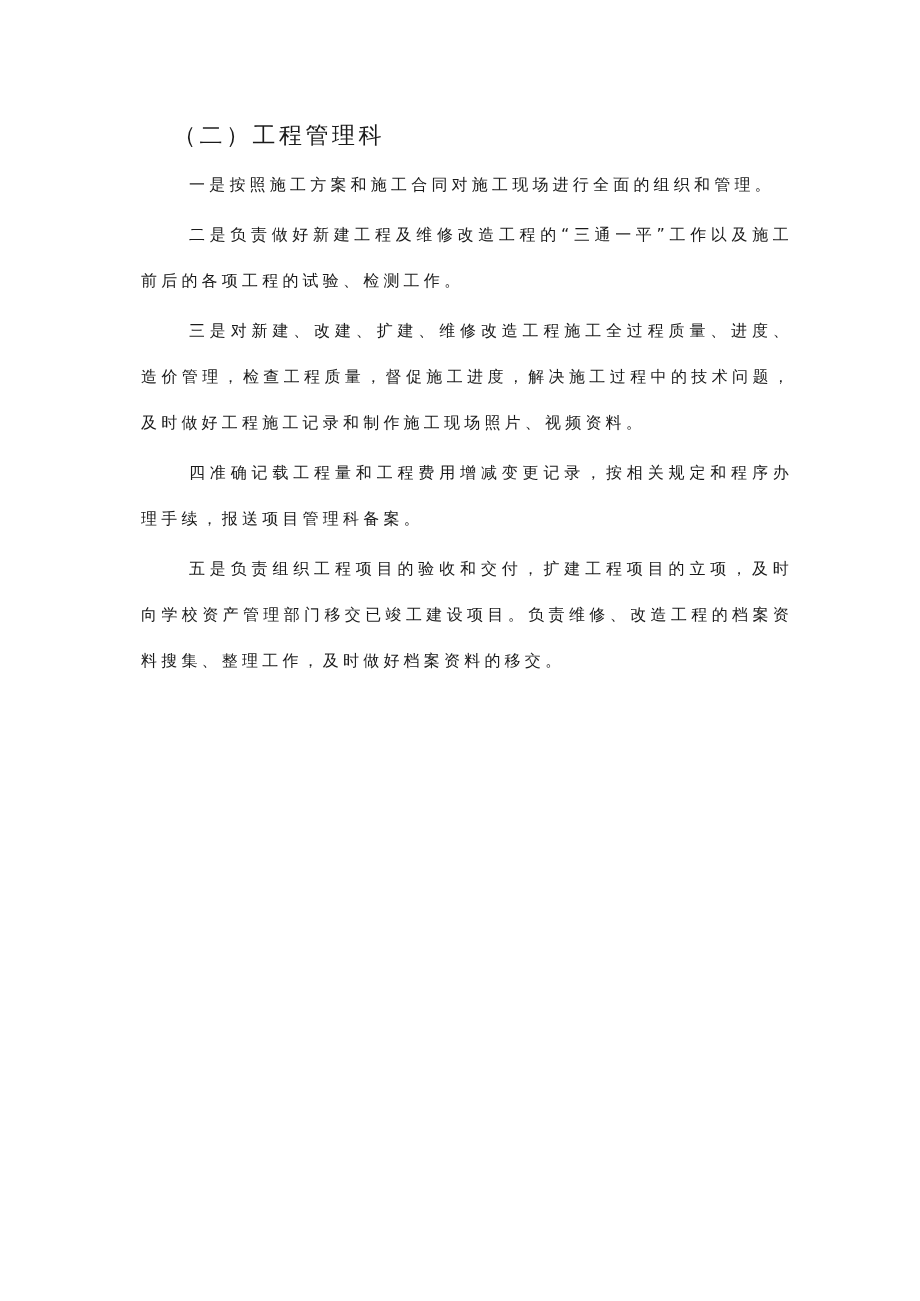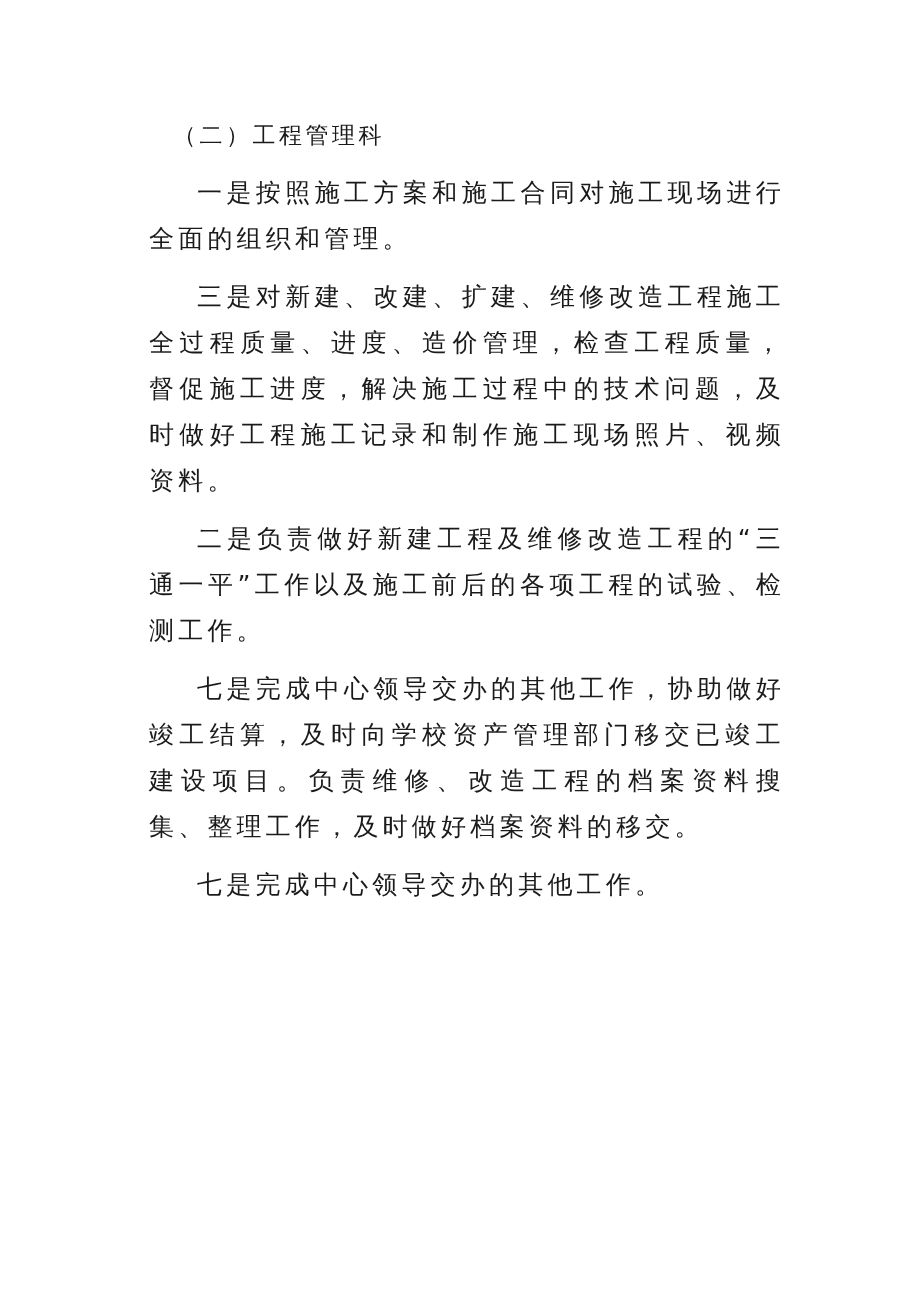--- a/index.html
+++ b/index.html
@@ -15,24 +15,24 @@
       font-family: "DejaVu Sans", "Liberation Sans", sans-serif;
       color: #1a1a1a;
     }
     .page {
       position: absolute;
       left: 137px;
       top: 112px;
       width: 660px;
     }
     .para {
-      font-size: 25px;
+      font-size: 16px;
       line-height: 46px;
       letter-spacing: 4.2px;
-      margin: 12px;
+      margin: 4px;
       text-align: justify;
       text-indent: 48px;
       word-break: break-all;
     }
     .heading {
       font-size: 23px;
       line-height: 46px;
       letter-spacing: 3.5px;
       margin: 0;
       text-indent: 36px;
@@ -43,18 +43,18 @@
       text-indent: 38px;
       letter-spacing: 3px;
     }
   </style>
 </head>
 <body>
 
 <div class="page">
   <p class="heading">（二）工程管理科</p>
   <p class="para">一是按照施工方案和施工合同对施工现场进行全面的组织和管理。</p>
+  <p class="para">二是负责做好新建工程及维修改造工程的“三通一平”工作以及施工前后的各项工程的试验、检测工作。</p>
   <p class="para">三是对新建、改建、扩建、维修改造工程施工全过程质量、进度、造价管理，检查工程质量，督促施工进度，解决施工过程中的技术问题，及时做好工程施工记录和制作施工现场照片、视频资料。</p>
-  <p class="para">二是负责做好新建工程及维修改造工程的“三通一平”工作以及施工前后的各项工程的试验、检测工作。</p>
-  <p class="para">七是完成中心领导交办的其他工作，协助做好竣工结算，及时向学校资产管理部门移交已竣工建设项目。负责维修、改造工程的档案资料搜集、整理工作，及时做好档案资料的移交。</p>
-  <p class="para">七是完成中心领导交办的其他工作。</p>
+  <p class="para">四准确记载工程量和工程费用增减变更记录，按相关规定和程序办理手续，报送项目管理科备案。</p>
+  <p class="para">五是负责组织工程项目的验收和交付，扩建工程项目的立项，及时向学校资产管理部门移交已竣工建设项目。负责维修、改造工程的档案资料搜集、整理工作，及时做好档案资料的移交。</p>
 
 </div>
 
 </body></html>

